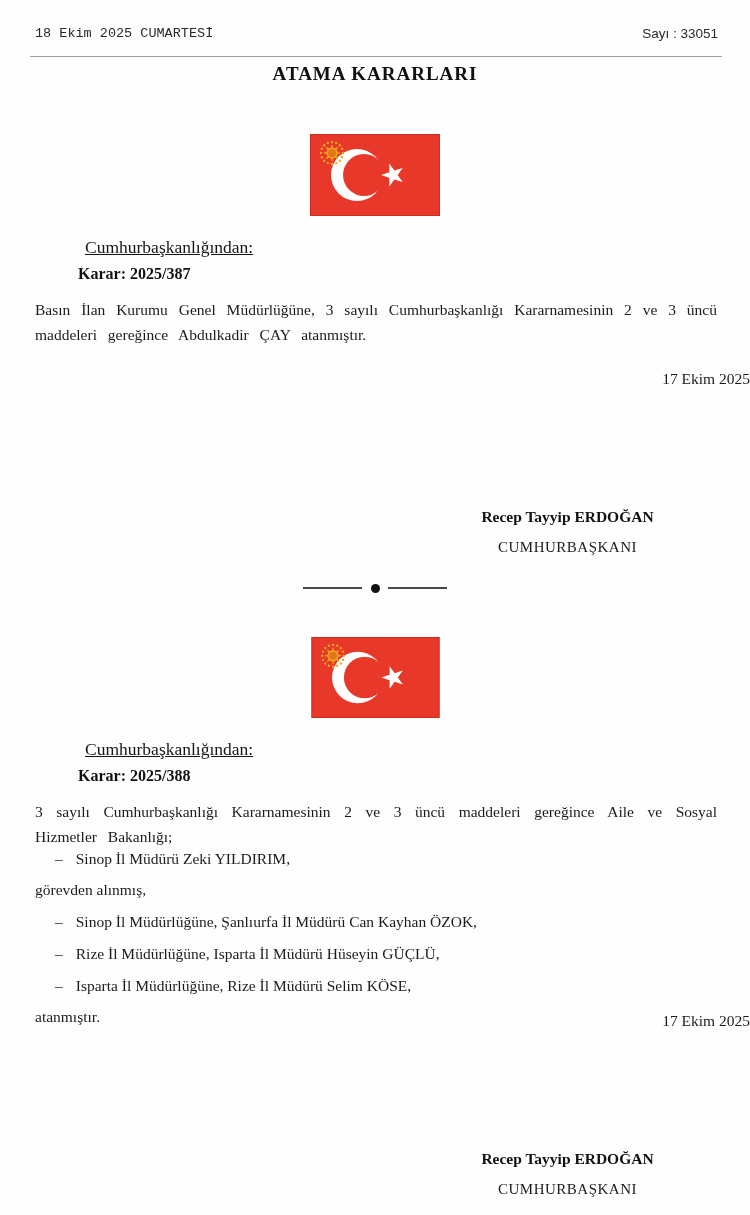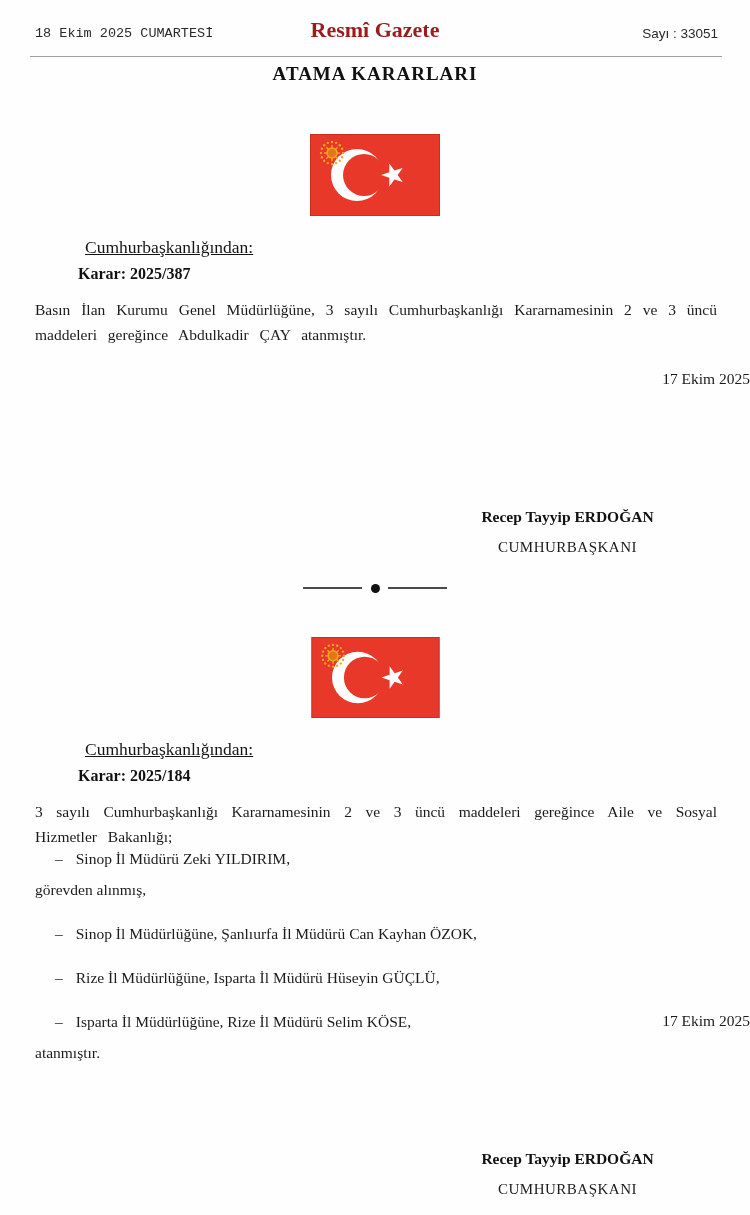--- a/index.html
+++ b/index.html
@@ -58,21 +58,21 @@
     position:absolute;left:35px;width:682px;
     font-size:15.5px;line-height:25px;
     text-align:justify;
     word-spacing:7px;
     color:#1b1b1b;
   }
   .g-list{
     position:absolute;left:35px;width:690px;
     font-size:15.5px;line-height:24px;color:#1b1b1b;
   }
-  .g-item{padding-left:20px;margin-top:20px;}
+  .g-item{padding-left:20px;margin-top:8px;}
   .g-item:first-child{margin-top:0;}
   .g-dash{display:inline-block;margin-right:13px;}
   .g-note{padding-left:0;margin-top:7px;}
   .date-line{
     position:absolute;left:0;right:0;
     text-align:right;
     font-size:15.5px;color:#1b1b1b;padding-left:36px;
   }
   .sig-block{
     position:absolute;left:450px;width:235px;
@@ -88,21 +88,20 @@
   }
   .sep-line{width:59px;height:2px;background:#4a4a4a;}
   .sep-dot{width:9px;height:9px;border-radius:50%;background:#111;}
 </style>
 </head>
 <body>
 
 <div class="page">
 
   <div class="hdr-date">18 Ekim 2025 CUMARTESİ</div>
-  <div class="hdr-title">Resmî Gazete</div>
   <div class="hdr-issue">Sayı : 33051</div>
   <div class="hdr-rule"></div>
   <div class="page-title">ATAMA KARARLARI</div>
 
   <div class="flag flag-1">
     <svg width="130" height="82" viewBox="0 0 130 82">
       <rect x="0.5" y="0.5" width="129" height="81" fill="#e8382a" stroke="#c5301f" stroke-width="1"></rect>
 
       <circle cx="47" cy="41" r="26" fill="#ffffff"></circle>
       <circle cx="54" cy="41" r="21" fill="#e8382a"></circle>
@@ -184,21 +183,21 @@
           <circle cx="11" cy="19" r="1.2"></circle>
             <circle cx="11.9" cy="14.8" r="1.2"></circle>
           <circle cx="14.2" cy="11.2" r="1.2"></circle>
             <circle cx="17.8" cy="8.9" r="1.2"></circle>
         </g>
       </g>
     </svg>
   </div>
 
   <div class="from-line" style="top:739px">Cumhurbaşkanlığından:</div>
-  <div class="karar-line" style="top:767px">Karar: 2025/184</div>
+  <div class="karar-line" style="top:767px">Karar: 2025/388</div>
   <div class="body-par" style="top:799px">3 sayılı Cumhurbaşkanlığı Kararnamesinin 2 ve 3 üncü maddeleri gereğince Aile ve Sosyal Hizmetler Bakanlığı;</div>
 
   <div class="g-list" style="top:847px">
     <div class="g-item">
       <span class="g-dash">–</span><span>Sinop İl Müdürü Zeki YILDIRIM,</span>
     </div>
     <div class="g-note">görevden alınmış,</div>
     <div class="g-item">
       <span class="g-dash">–</span><span>Sinop İl Müdürlüğüne, Şanlıurfa İl Müdürü Can Kayhan ÖZOK,</span>
     </div>

